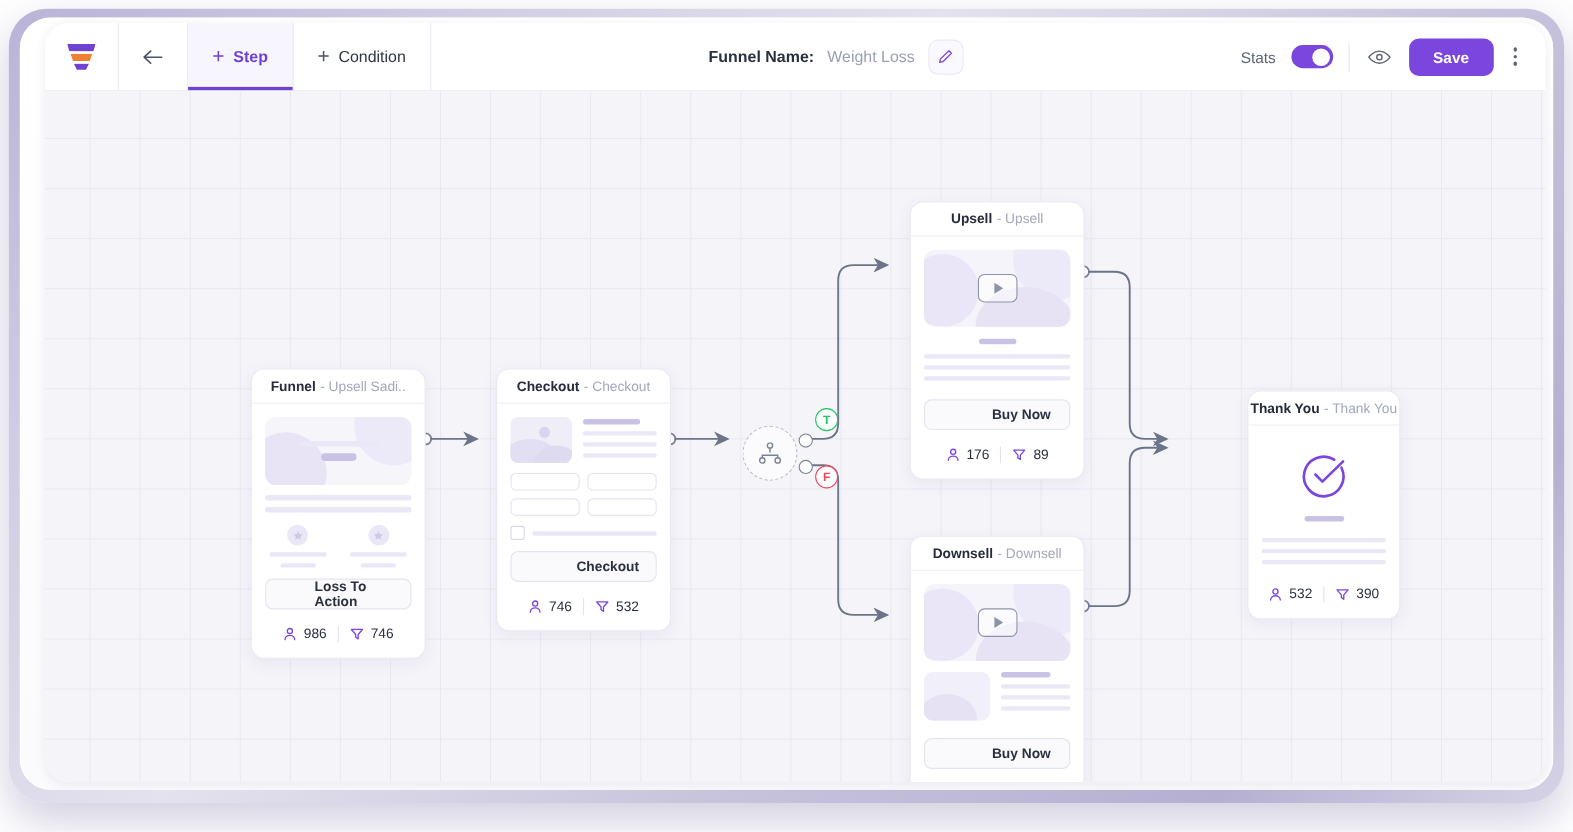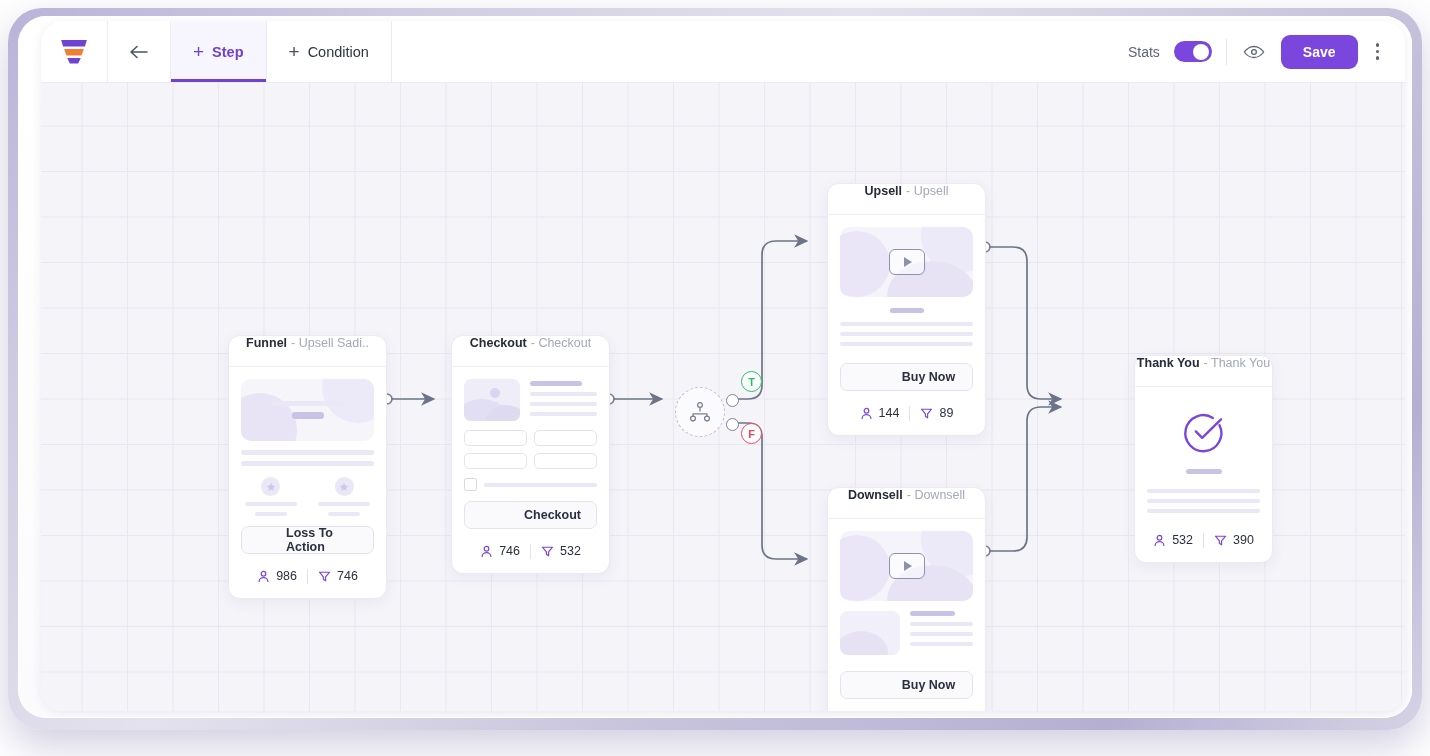--- a/index.html
+++ b/index.html
@@ -97,21 +97,21 @@
     overflow:hidden;
   }
   .edges{position:absolute;left:0;top:0;width:1364px;height:629px;pointer-events:none;}
 
   
   .node{
     position:absolute;background:#fff;border:1px solid #ebe9f2;border-radius:12px;
     box-shadow:0 4px 14px rgba(83,73,130,.07);
   }
   .node-head{
-    height:30px;display:flex;align-items:flex-start;justify-content:center;
+    height:30px;display:flex;align-items:center;justify-content:center;
     font-size:12.5px;border-bottom:1px solid #f0eef6;
   }
   .nh-name{color:#262b3a;font-weight:700;}
   .nh-sub{color:#a3a8bb;font-weight:400;margin-left:4px;}
   .node-body{padding:12px 12px 9px;}
 
   
   .sk{background:#eae7f7;border-radius:3px;}
   .hero{
     position:relative;height:62px;border-radius:10px;background:#f6f5fa;overflow:hidden;
@@ -207,20 +207,29 @@
           <span>Step</span>
         </div>
 
         <div class="tab">
           <span class="plus">+</span>
           <span>Condition</span>
         </div>
 
         <div class="tb-spacer"></div>
 
+        <div class="tb-cell title-wrap">
+          <span class="title-label">Funnel Name:</span>
+          <span class="title-value">Weight Loss</span>
+          <span class="edit-btn">
+            <svg width="15" height="15" viewBox="0 0 16 16">
+              <path d="M11.3 2.2l2.5 2.5L5.6 12.9 2.4 13.6l.7-3.2 8.2-8.2z" fill="none" stroke="#7b46dd" stroke-width="1.3" stroke-linejoin="round"></path>
+            </svg>
+          </span>
+        </div>
 
         <div class="tb-spacer"></div>
 
         <div class="tb-cell right-tools">
           <span class="stats-label">Stats</span>
           <span class="toggle">
               <i class="knob"></i>
             </span>
           <span class="vdiv"></span>
           <span class="eye-btn">
@@ -406,21 +415,21 @@
               <span class="sk" style="height:4px;"></span>
               <span class="sk" style="height:4px;"></span>
             </div>
             <div class="cta" style="margin-top:17px;">Buy Now</div>
             <div class="stats-row">
               <span class="stat">
                 <svg width="13" height="13" viewBox="0 0 14 14">
                   <circle cx="7" cy="4" r="2.5" fill="none" stroke="#7b46dd" stroke-width="1.3"></circle>
                   <path d="M2.3 12.4c0-2.6 2.1-4.2 4.7-4.2s4.7 1.6 4.7 4.2" fill="none" stroke="#7b46dd" stroke-width="1.3" stroke-linecap="round"></path>
                 </svg>
-                <b style="font-weight:400;">144</b>
+                <b style="font-weight:400;">176</b>
               </span>
               <span class="stats-div"></span>
               <span class="stat">
                 <svg width="13" height="13" viewBox="0 0 14 14">
                   <path d="M1.6 2.4h10.8L8.2 7.3v4.3L5.8 10V7.3z" fill="none" stroke="#7b46dd" stroke-width="1.3" stroke-linejoin="round"></path>
                 </svg>
                 <b style="font-weight:400;">89</b>
               </span>
             </div>
           </div>

